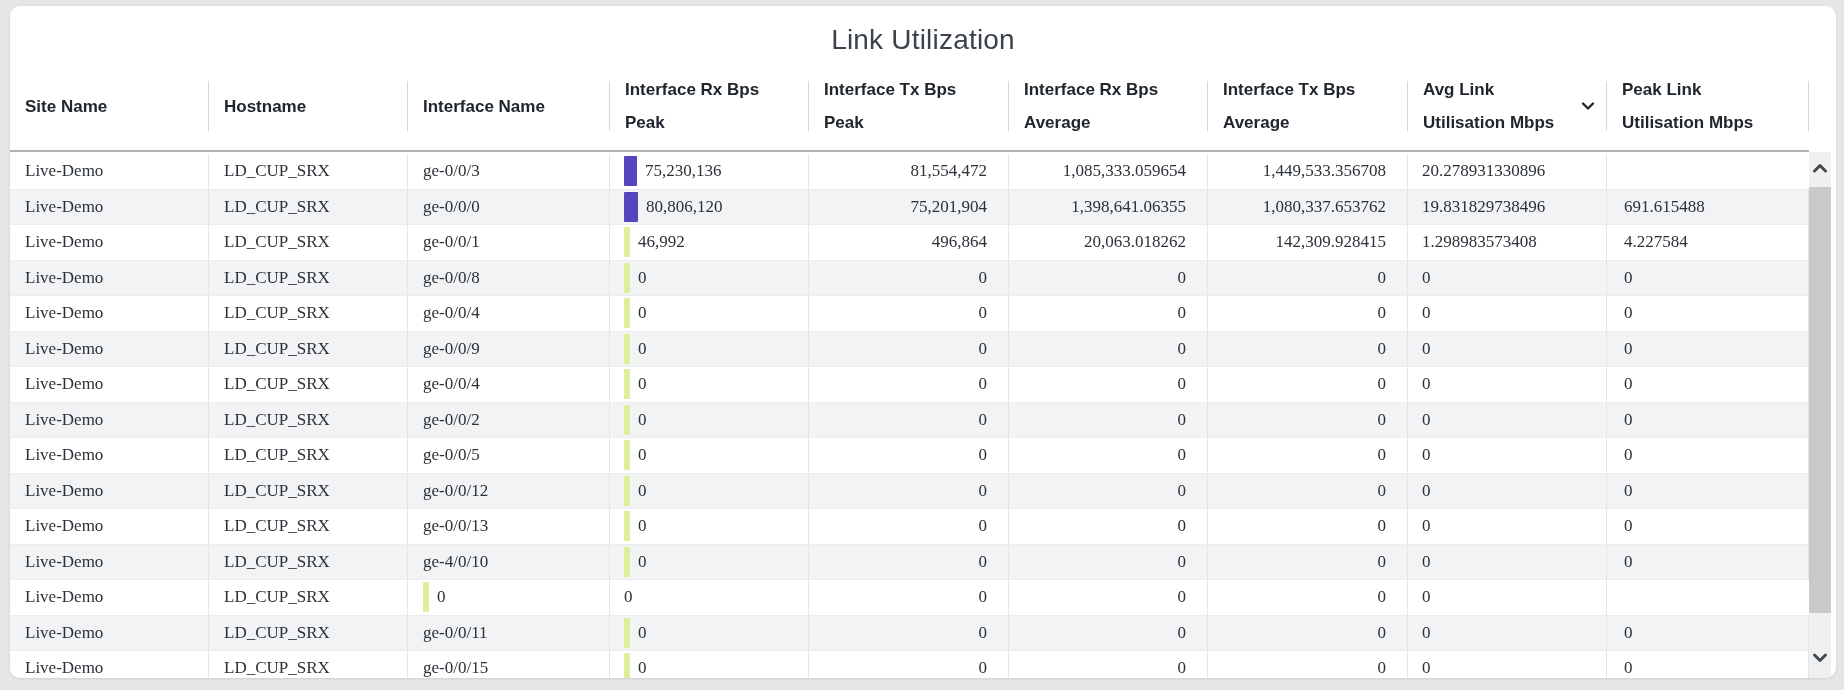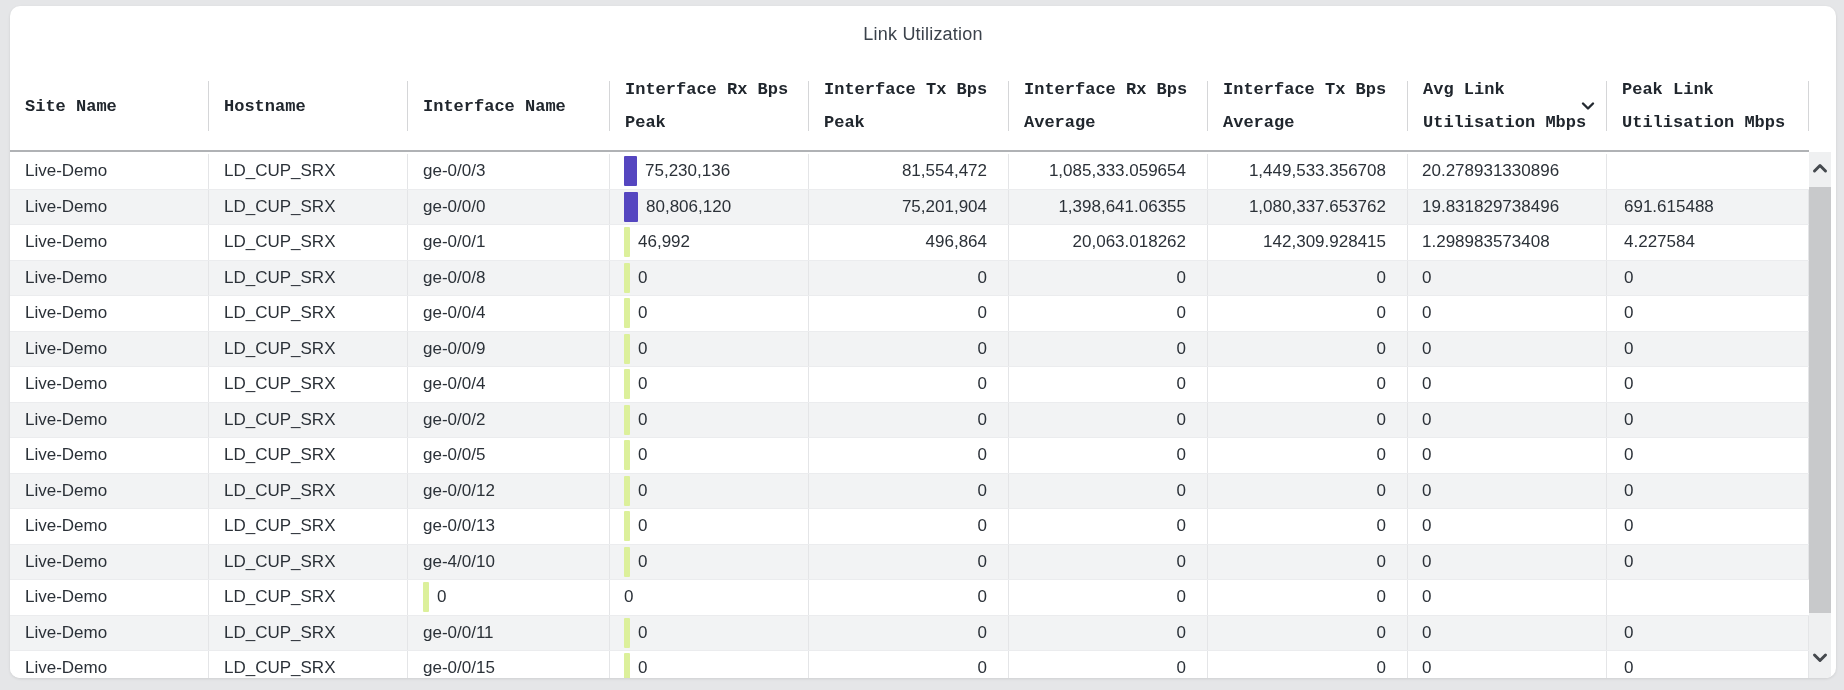--- a/index.html
+++ b/index.html
@@ -15,30 +15,29 @@
     position: absolute; left: 10px; top: 6px;
     width: 1826px; height: 672px;
     background: #ffffff;
     border-radius: 10px;
     box-shadow: 0 1px 3px rgba(0,0,0,0.10);
     overflow: hidden;
   }
   .panel-title {
     position: absolute; top: 18px; left: 0; width: 100%;
     text-align: center;
-    font-size: 18px; font-weight: 400; color: #3b424b;
+    font-size: 28px; font-weight: 400; color: #3b424b;
     letter-spacing: 0.2px;
   }
   .table-header {
     position: absolute; top: 56px; left: 0;
     width: 1799px; height: 90px;
     display: grid;
     grid-template-columns: 199px 199px 202px 199px 200px 199px 200px 199px 202px;
     border-bottom: 2px solid #b0b2b5;
-    font-family: Liberation Mono, monospace;
   }
   .hcell {
     position: relative;
     display: flex; flex-direction: column; justify-content: center;
     padding-left: 15px;
     font-size: 17px; font-weight: 700; color: #20262d;
     line-height: 33px;
     cursor: pointer;
   }
   .hcell::after {
@@ -58,20 +57,21 @@
     position: absolute; top: 148px; left: 0;
     width: 1799px; bottom: 0;
     overflow: hidden;
   }
   .row {
     display: grid;
     grid-template-columns: 199px 199px 202px 199px 200px 199px 200px 199px 202px;
     height: 35.5px;
     border-bottom: 1px solid #ebecee;
     background: #ffffff;
+    font-family: Liberation Serif, serif;
   }
   .row.stripe { background: #f2f3f4; }
   .cell {
     display: flex; align-items: center;
     padding-left: 15px;
     font-size: 17px; color: #2b3138;
     border-right: 1px solid #e4e5e7;
     overflow: hidden; white-space: nowrap;
   }
   .row .cell:nth-child(4) { padding-left: 14px; text-align: center; }

